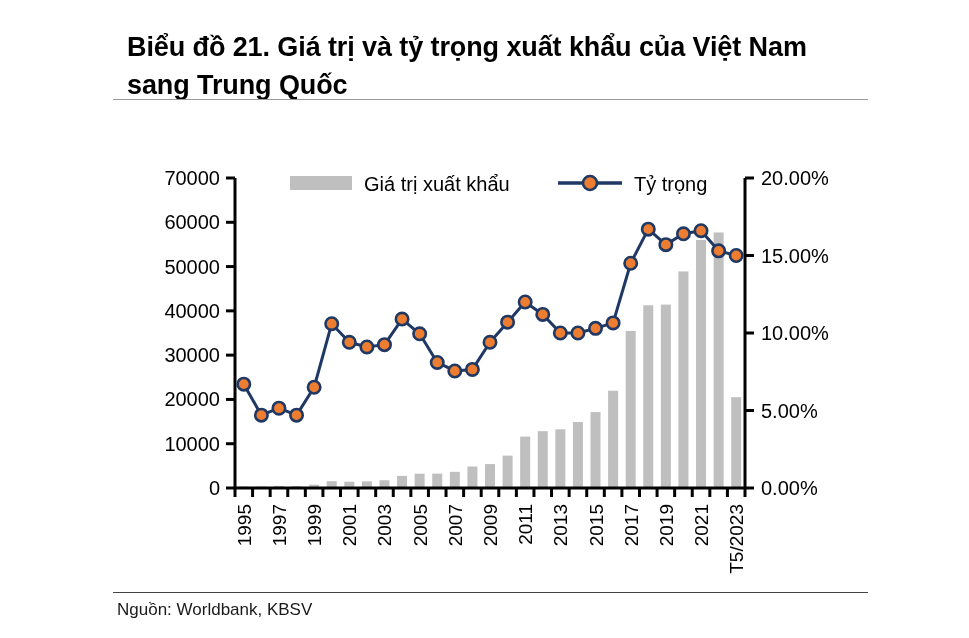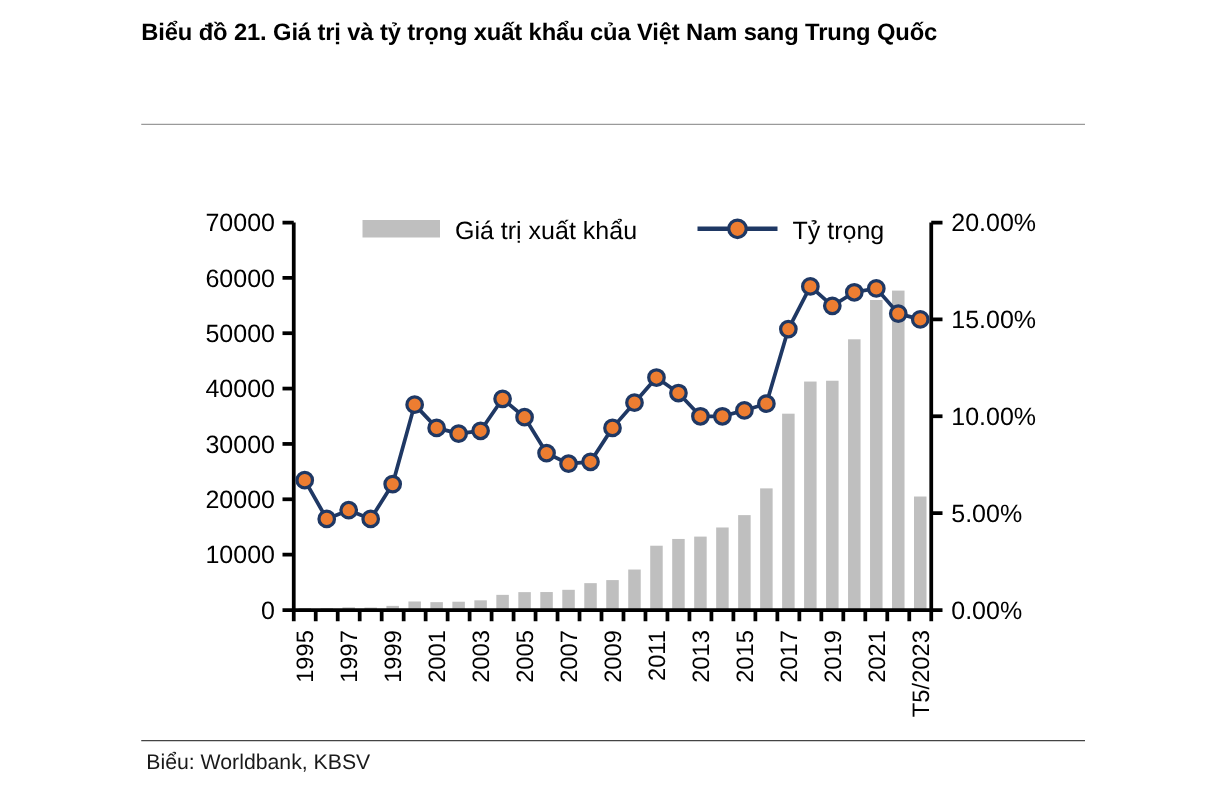--- a/index.html
+++ b/index.html
@@ -17,26 +17,26 @@
   }
 
   
   #header {
     position: absolute;
     left: 113px;
     top: 14px;
     width: 755px;
   }
   #chart-title {
-    font-size: 19px;
+    font-size: 27px;
     font-weight: bold;
     line-height: 1.42;
     letter-spacing: -0.1px;
     color: #000;
-    margin: 0;
+    margin: 14px;
     width: 740px;
   }
   #header-rule {
     position: absolute;
     left: 113px;
     top: 99px;
     width: 755px;
     height: 1px;
     background: #9a9a9a;
   }
@@ -248,13 +248,13 @@
           <text x="364" y="41" text-anchor="start" class="legend-text">Giá trị xuất khẩu</text>
           <line x1="558" y1="33" x2="622" y2="33" stroke="#1f3864" stroke-width="3.5"></line>
           <circle cx="590" cy="33" r="7" fill="#ed7d31" stroke="#1f3864" stroke-width="2.6"></circle>
           <text x="634" y="41" text-anchor="start" class="legend-text">Tỷ trọng</text>
         </g>
       </g>
   </svg>
 </div>
 
 <div id="footer-rule"></div>
-<div id="source-note">Biểu: Worldbank, KBSV</div>
+<div id="source-note">Nguồn: Worldbank, KBSV</div>
 
 </body></html>

